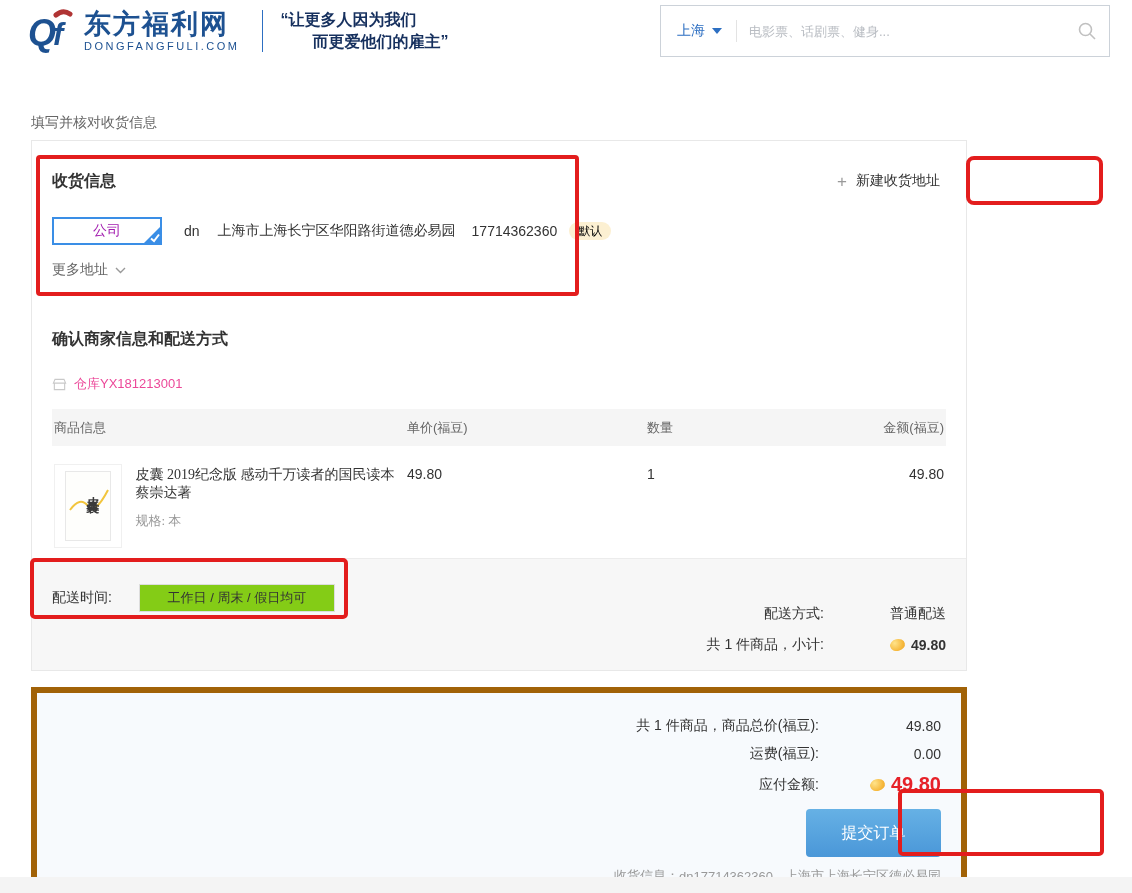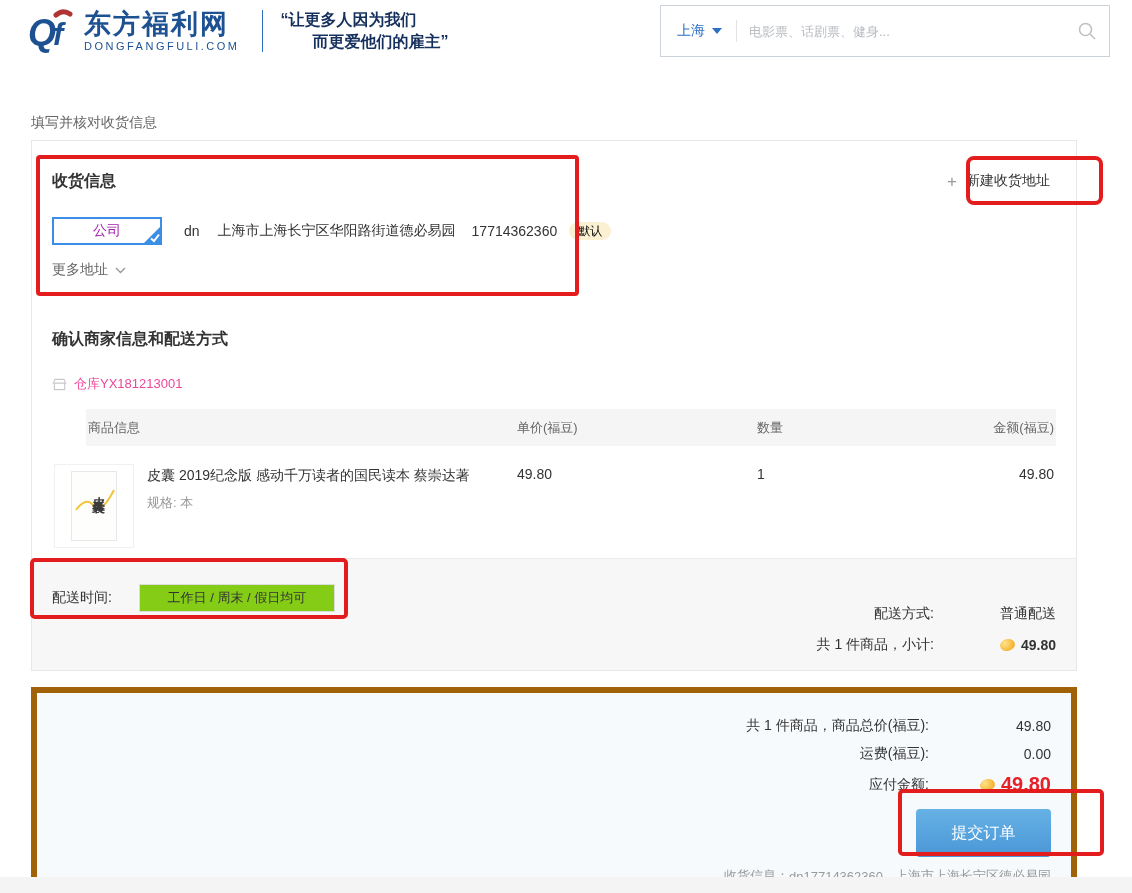--- a/index.html
+++ b/index.html
@@ -24,21 +24,21 @@
   .caret-down { width:0; height:0; border-left:5px solid transparent; border-right:5px solid transparent;
                 border-top:6px solid #2d6fc2; }
   .search-divider { width:1px; height:22px; background:#e3e3e3; }
   .search-input { flex:1; border:none; outline:none; font-size:13px; color:#333; padding:0 12px; background:transparent; }
   .search-input::placeholder { color:#b8bcc2; }
   .search-icon { margin-right:12px; flex:0 0 auto; }
 
   
   .step-title { margin:53px 0 0 31px; font-size:14px; color:#666; line-height:14px; }
 
-  .main { width:1046px; margin:11px 0 0 31px; }
+  .main { width:936px; margin:11px 0 0 31px; }
 
   .panel1 { background:#fff; border:1px solid #e8e8e8; padding:28px 20px 0 20px; }
 
   .ship-header { display:flex; justify-content:space-between; align-items:center; }
   .section-title { font-size:16px; font-weight:bold; color:#333; line-height:24px; }
   .new-address-btn { display:flex; align-items:center; gap:9px; cursor:pointer; background:none; border:none;
                      font-family:inherit; padding:0 6px; }
   .plus-glyph { font-size:17px; color:#999; line-height:17px; }
   .new-address-label { font-size:14px; color:#333; }
 
@@ -55,28 +55,28 @@
   .more-addresses { display:flex; align-items:center; gap:7px; margin-top:16px; cursor:pointer;
                     background:none; border:none; font-family:inherit; padding:0; }
   .more-label { font-size:14px; color:#666; }
 
   .merchant-title { margin-top:48px; }
   .warehouse-row { display:flex; align-items:center; gap:7px; margin-top:24px; }
   .warehouse-label { font-size:13px; color:#ec4899; }
 
   .goods-table { margin-top:16px; }
   .t-row { display:flex; align-items:flex-start; }
-  .t-head { background:#f5f5f5; height:37px; align-items:center; padding:0 2px;margin-left:34px; }
+  .t-head { background:#f5f5f5; height:37px; align-items:center; padding:0 2px; }
   .col-product { flex:1; }
   .col-price { width:240px; }
   .col-qty { width:190px; }
   .col-amount { width:107px; text-align:right; }
   .t-head .cell { font-size:13px; color:#666; }
   .item-row { padding:18px 2px 10px 2px; }
-  .product-cell { display:flex; }
+  .product-cell { display:flex;font-family:Liberation Serif, serif; }
   .thumb-box { width:80px; height:84px; border:1px solid #f0f0f0; background:#fff;
                display:flex; align-items:center; justify-content:center; }
   .book-cover { position:relative; width:46px; height:70px; border:1px solid #e8e8e8; background:#fefefc; overflow:hidden; }
   .book-title-vert { position:absolute; left:17px; top:14px; writing-mode:vertical-rl; font-size:13px;
                      font-weight:bold; color:#3a3a3a; letter-spacing:4px; }
   .book-squiggle { position:absolute; left:0; top:0; }
   .item-info { margin-left:13px; padding-top:2px; }
   .item-title { font-size:14px; color:#333; line-height:18px; }
   .item-spec { margin-top:10px; font-size:13px; color:#999; }
   .num-cell { font-size:14px; color:#333; padding-top:2px; }

